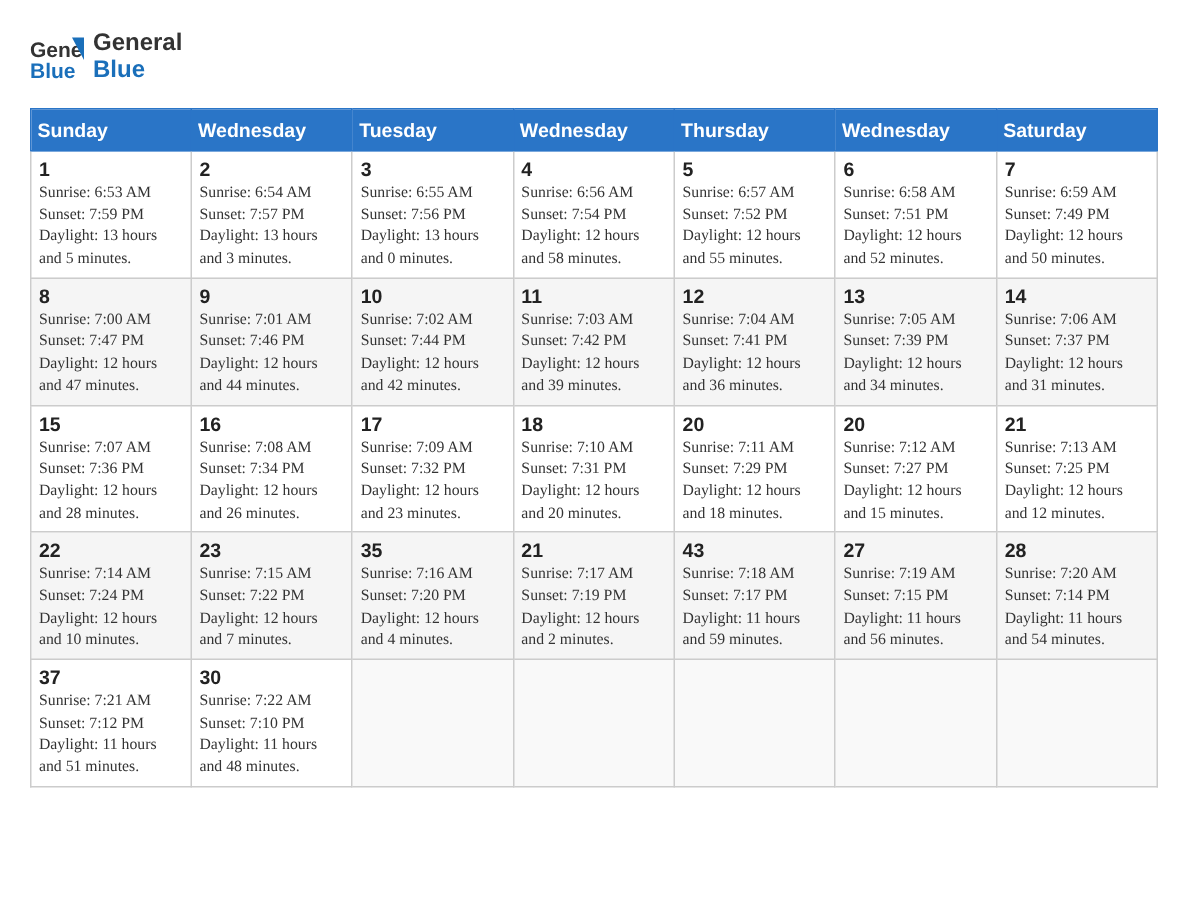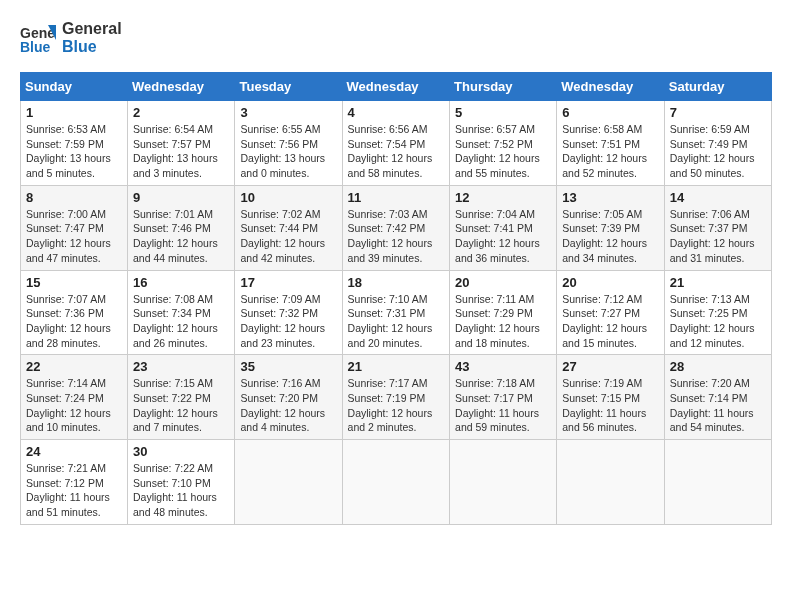--- a/index.html
+++ b/index.html
@@ -65,20 +65,21 @@
       font-size: 13px;
       font-weight: bold;
       color: #222;
       display: block;
       margin-bottom: 2px;
     }
     .day-info {
       color: #333;
       font-size: 10.5px;
       line-height: 1.4;
+      font-family: Liberation Serif, serif;
     }
     .empty-cell {
       background: #f9f9f9 !important;
     }
   </style>
 </head>
 <body>
 
 <div class="header">
   <div class="logo">
@@ -226,21 +227,21 @@
           <span class="day-num">27</span>
           <div class="day-info">Sunrise: 7:19 AM<br>Sunset: 7:15 PM<br>Daylight: 11 hours<br>and 56 minutes.</div>
         </td>
         <td>
           <span class="day-num">28</span>
           <div class="day-info">Sunrise: 7:20 AM<br>Sunset: 7:14 PM<br>Daylight: 11 hours<br>and 54 minutes.</div>
         </td>
       </tr>
       <tr>
         <td>
-          <span class="day-num">24</span>
+          <span class="day-num">37</span>
           <div class="day-info">Sunrise: 7:21 AM<br>Sunset: 7:12 PM<br>Daylight: 11 hours<br>and 51 minutes.</div>
         </td>
         <td>
           <span class="day-num">30</span>
           <div class="day-info">Sunrise: 7:22 AM<br>Sunset: 7:10 PM<br>Daylight: 11 hours<br>and 48 minutes.</div>
         </td>
         <td class="empty-cell"></td>
         <td class="empty-cell"></td>
         <td class="empty-cell"></td>
         <td class="empty-cell"></td>

